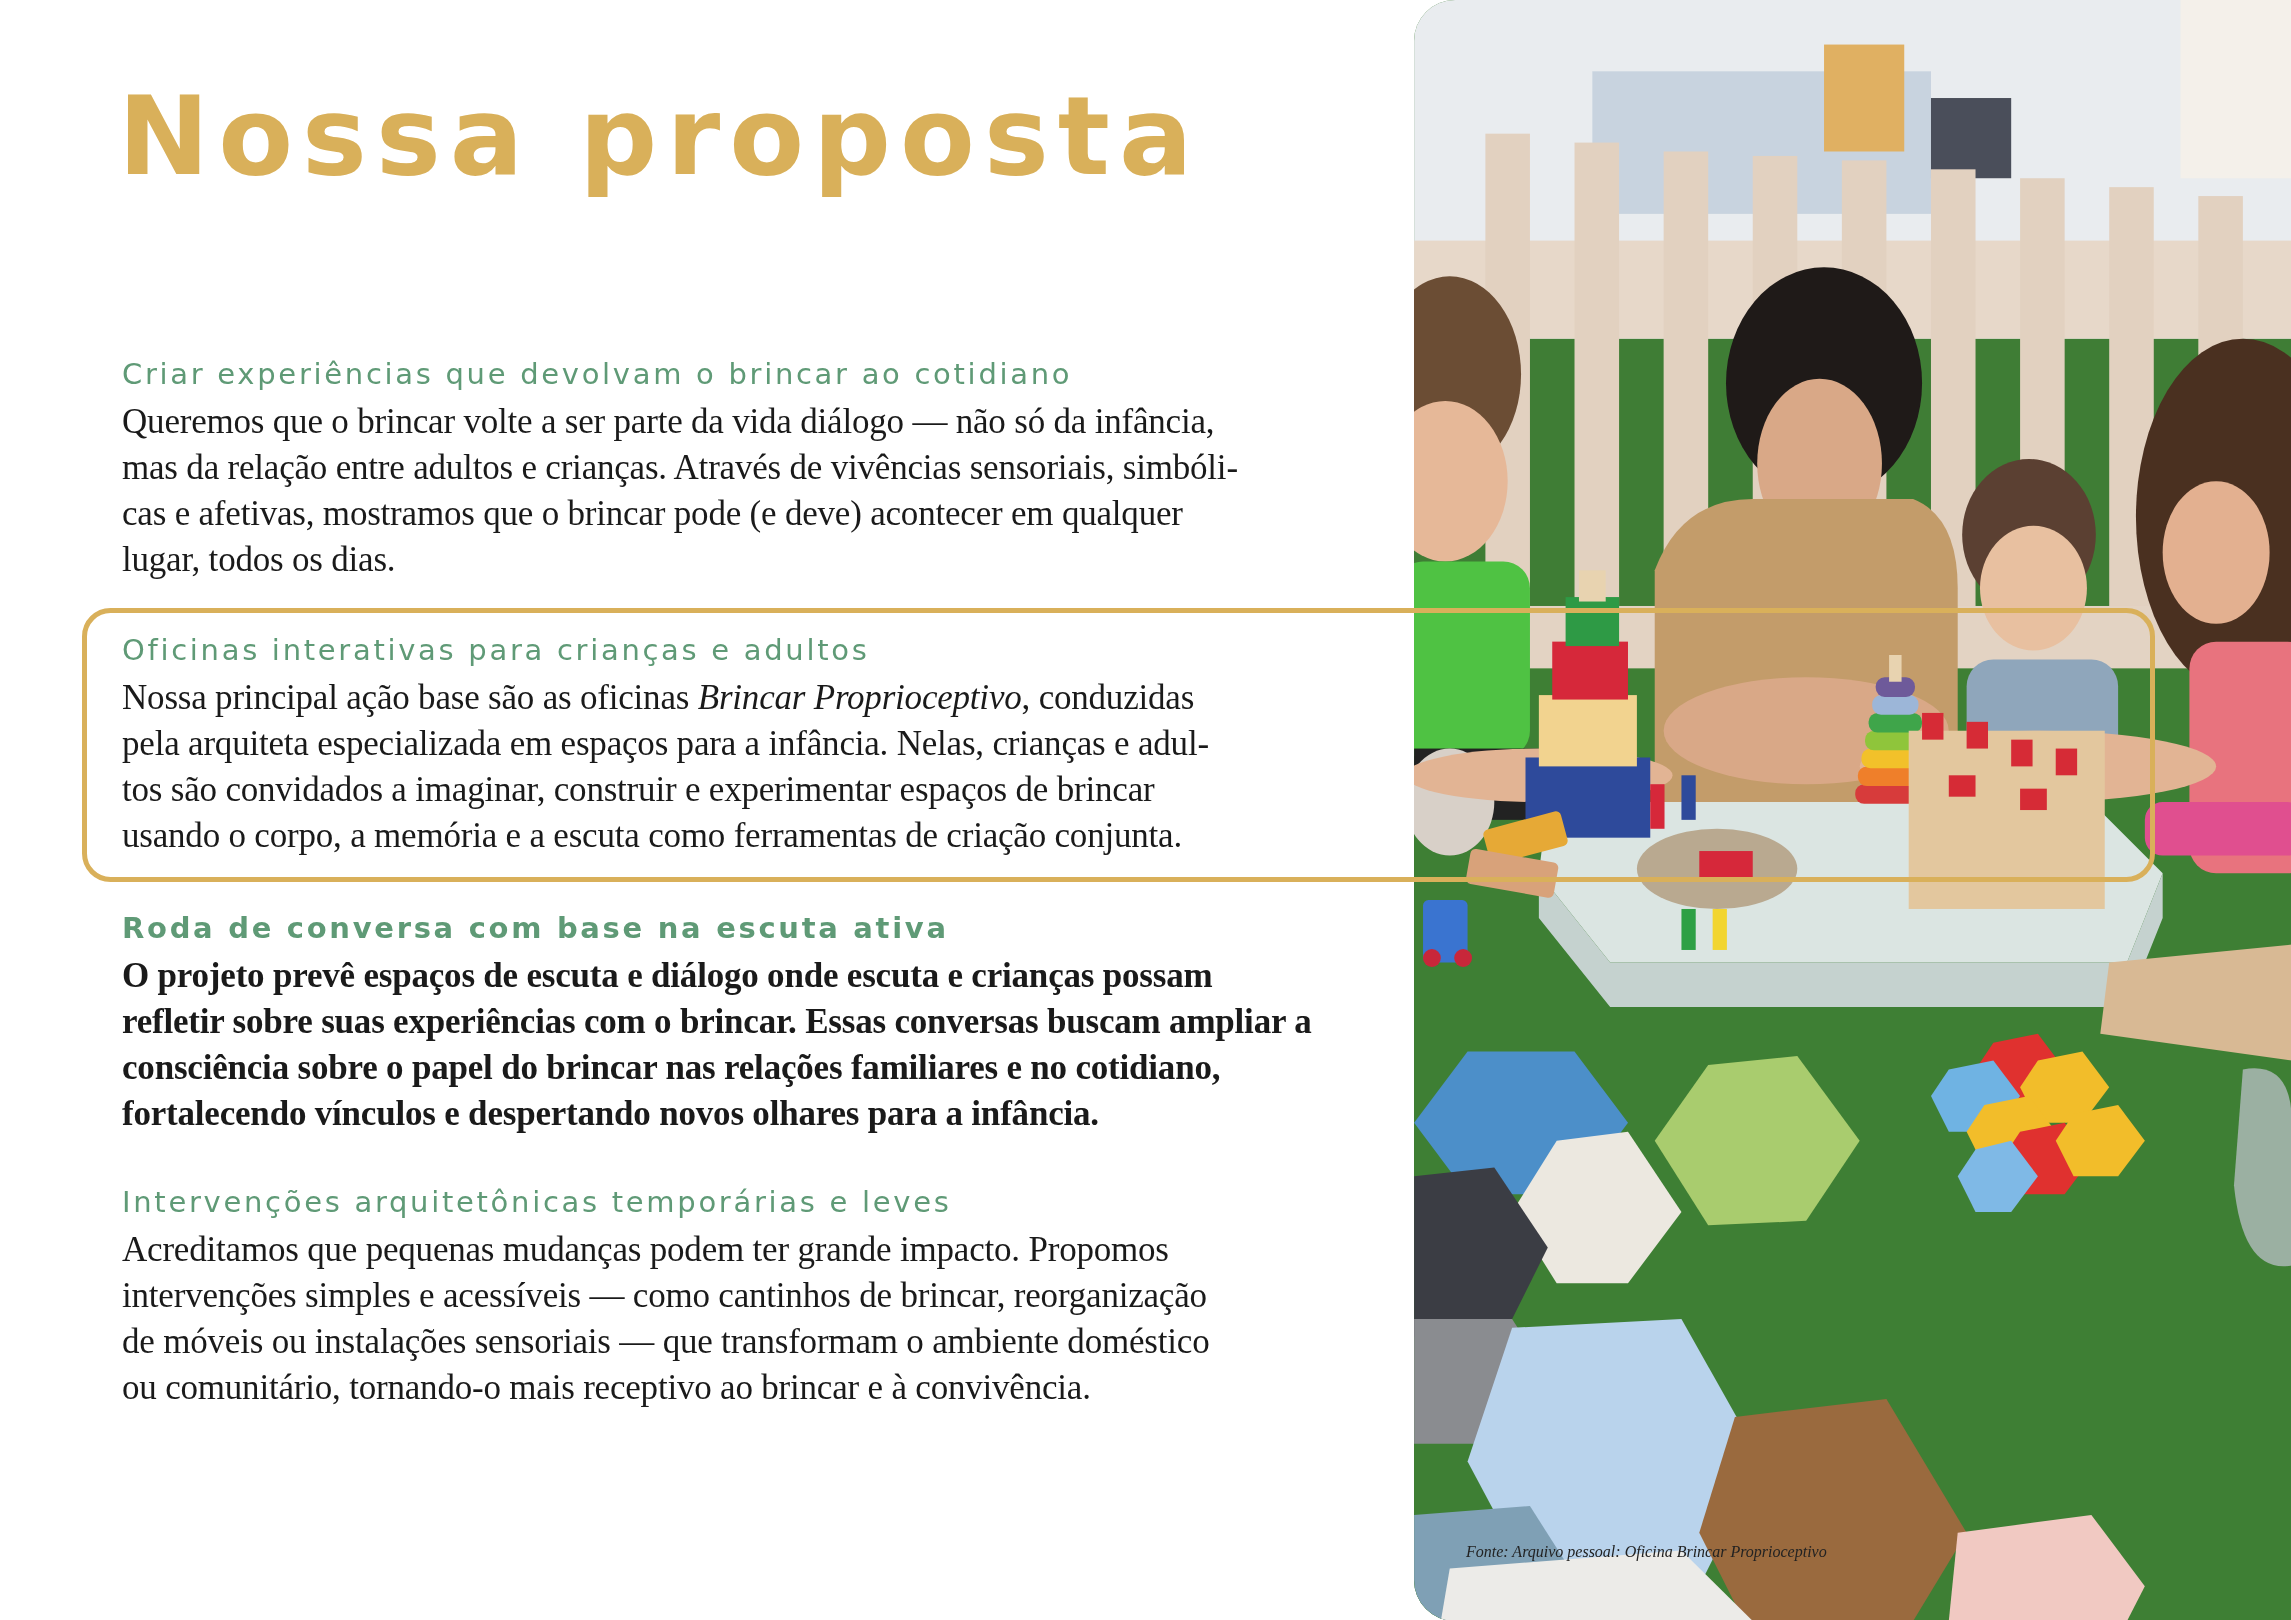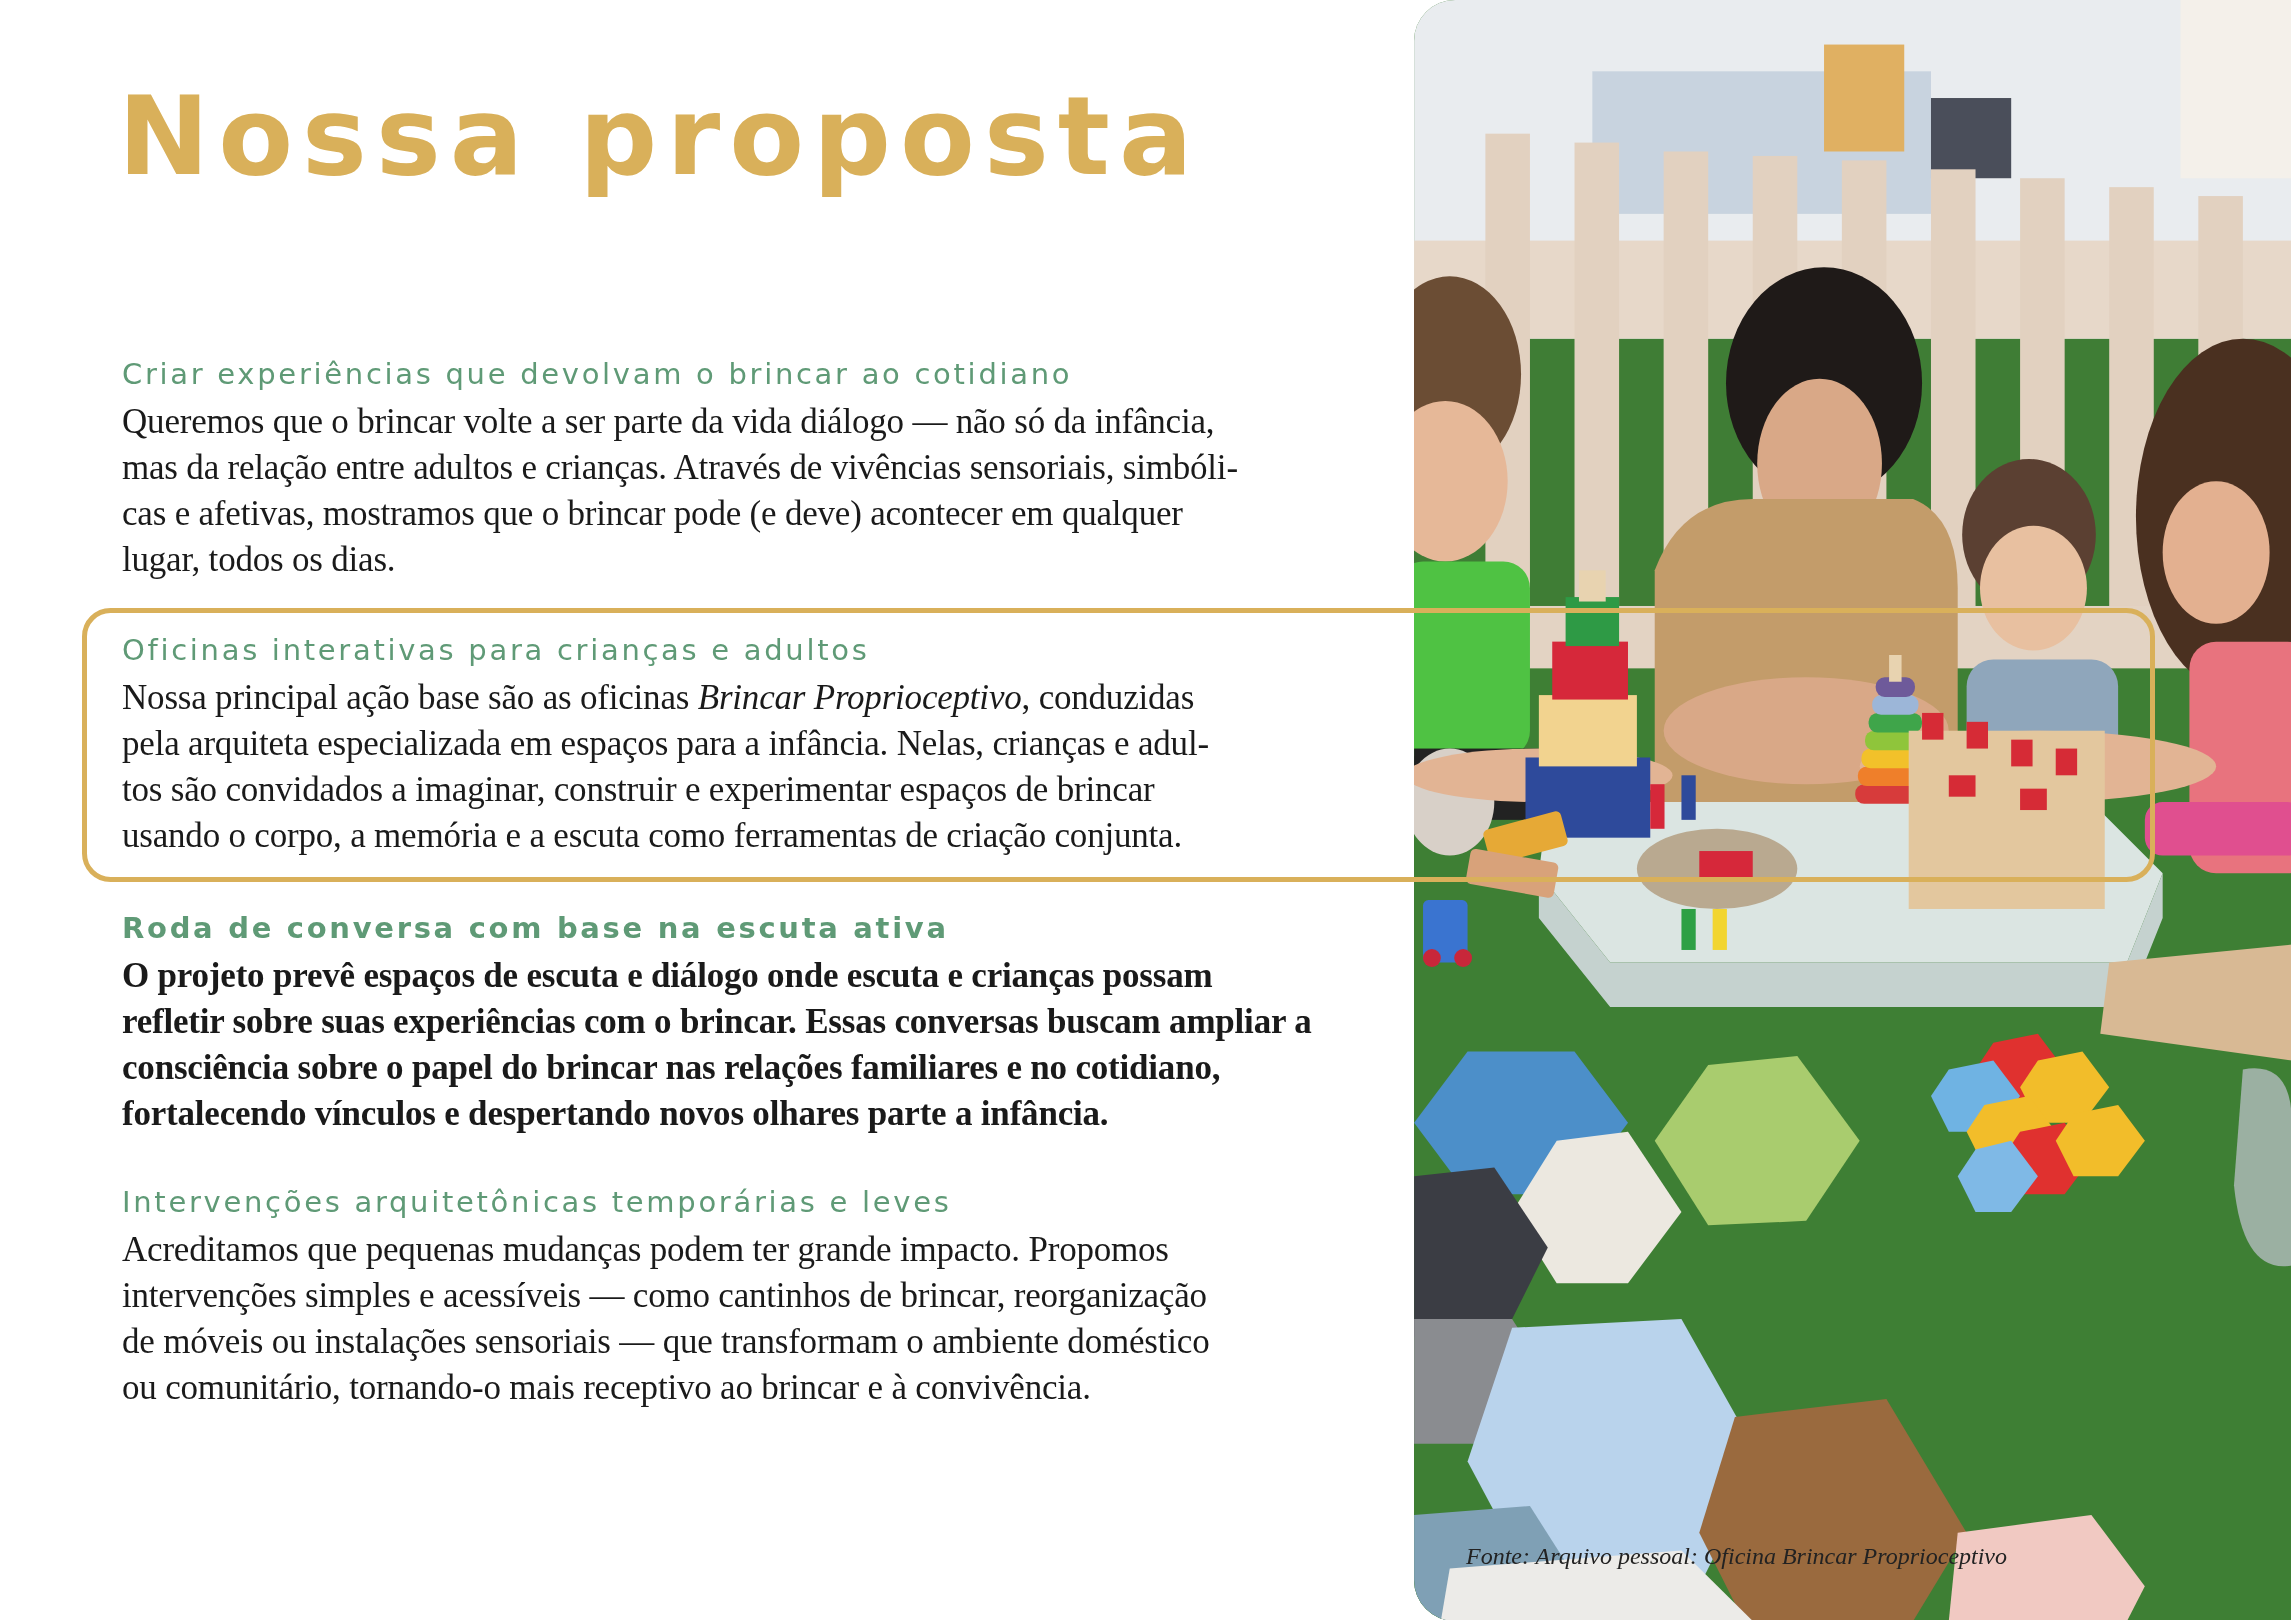--- a/index.html
+++ b/index.html
@@ -45,21 +45,21 @@
       position: absolute; left: 1414px; top: 0; width: 878px; height: 1621px;
       border-radius: 41px 0 0 41px; overflow: hidden;
       background: #3f7d35;
       z-index: 2;
     }
     .photo svg { position: absolute; left: 0; top: 0; }
 
     .caption {
       position: absolute; left: 1466px; top: 1543px;
       font-family: "Liberation Serif", serif; font-style: italic;
-      font-size: 24px; color: #222222; z-index: 6; white-space: nowrap;
+      font-size: 16px; color: #222222; z-index: 6; white-space: nowrap;
     }
   </style>
 </head>
 <body>
 
 <div class="page">
 
   <h1 class="title">Nossa proposta</h1>
 
   <div class="section" id="s1">
@@ -81,21 +81,21 @@
       <span class="line">usando o corpo, a memória e a escuta como ferramentas de criação conjunta.</span>
     </p>
   </div>
 
   <div class="section" id="s3">
     <p class="heading">Roda de conversa com base na escuta ativa</p>
     <p class="body">
       <span class="line">O projeto prevê espaços de escuta e diálogo onde escuta e crianças possam</span>
       <span class="line">refletir sobre suas experiências com o brincar. Essas conversas buscam ampliar a</span>
       <span class="line">consciência sobre o papel do brincar nas relações familiares e no cotidiano,</span>
-      <span class="line">fortalecendo vínculos e despertando novos olhares parte a infância.</span>
+      <span class="line">fortalecendo vínculos e despertando novos olhares para a infância.</span>
     </p>
   </div>
 
   <div class="section" id="s4">
     <p class="heading">Intervenções arquitetônicas temporárias e leves</p>
     <p class="body">
       <span class="line">Acreditamos que pequenas mudanças podem ter grande impacto. Propomos</span>
       <span class="line">intervenções simples e acessíveis — como cantinhos de brincar, reorganização</span>
       <span class="line">de móveis ou instalações sensoriais — que transformam o ambiente doméstico</span>
       <span class="line">ou comunitário, tornando-o mais receptivo ao brincar e à convivência.</span>

